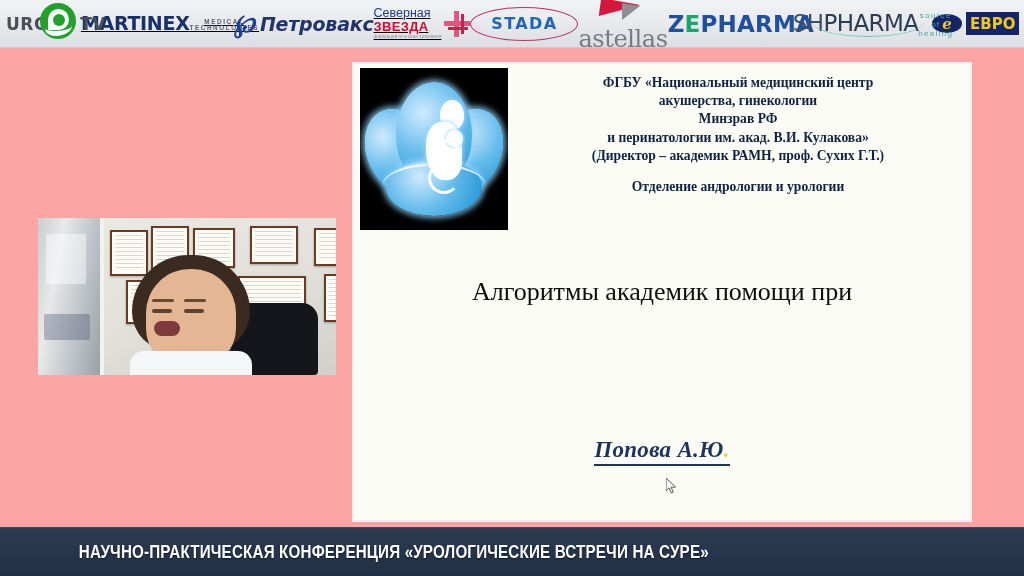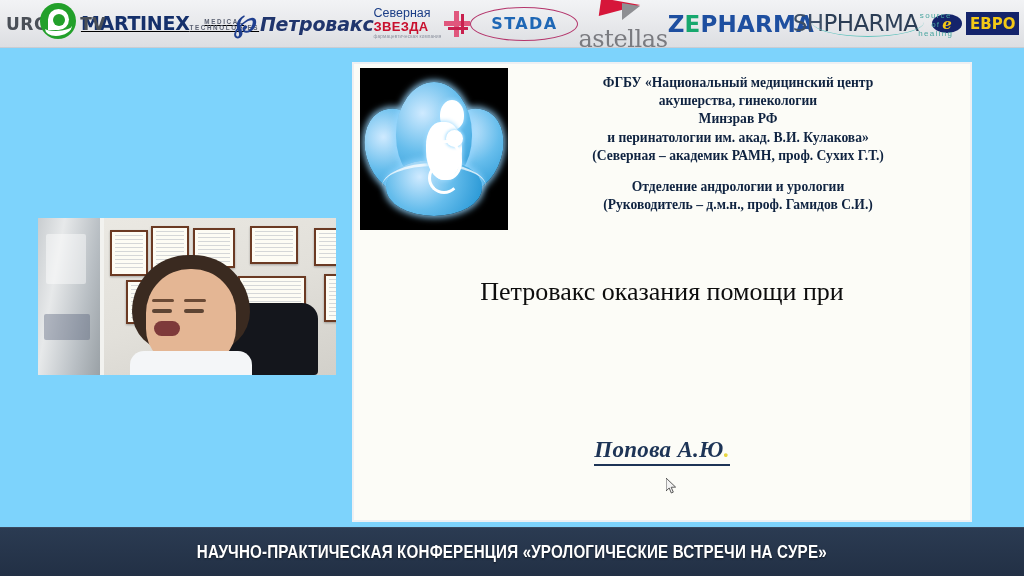--- a/index.html
+++ b/index.html
@@ -54,21 +54,21 @@
   .petrovax .pmark{
     font-size:25px;font-weight:700;font-style:italic;color:#1f3f8f;
     font-family:"DejaVu Serif",serif;line-height:1;
   }
   .petrovax .ptxt{
     font-size:19px;font-style:italic;color:#20356d;font-weight:600;
     font-family:"DejaVu Sans",sans-serif;letter-spacing:-.2px;
   }
   
   .sevzvezda{display:flex;align-items:center;gap:3px;}
-  .sevzvezda .sz-txt{line-height:1;text-align:left;}
+  .sevzvezda .sz-txt{line-height:1;text-align:left;text-decoration:underline;}
   .sz-1{font-size:12.5px;color:#1b3d86;font-weight:500;}
   .sz-2{font-size:13px;color:#c8102e;font-weight:800;letter-spacing:.3px;margin-top:1px;}
   .sz-3{font-size:4.6px;color:#8a8f9c;letter-spacing:.2px;margin-top:2px;}
   .sz-cross{position:relative;width:26px;height:26px;}
   .sz-cross i{position:absolute;background:#e0577d;display:block;}
   .sz-cross i:nth-child(1){left:10px;top:0;width:5px;height:26px;}
   .sz-cross i:nth-child(2){left:0;top:10px;width:26px;height:5px;}
   .sz-cross i:nth-child(3){left:17px;top:3px;width:3px;height:20px;background:#c8204e;}
   .sz-cross i:nth-child(4){left:4px;top:16px;width:20px;height:3px;background:#c8204e;}
   
@@ -109,21 +109,21 @@
     width:30px;height:19px;border-radius:50%;background:#14246b;
     display:flex;align-items:center;justify-content:center;
     font-size:15px;font-weight:700;font-style:italic;color:#f3c816;
     font-family:"DejaVu Serif",serif;
   }
   .evroservice .e-box{display:flex;align-items:stretch;height:21px;border:1px solid #14246b;}
   .evroservice .e-box .p1{background:#14246b;color:#f3c816;font-size:15px;font-weight:700;
      padding:0 3px;display:flex;align-items:center;font-family:"DejaVu Sans",sans-serif;}
 
   
-  .stage{position:absolute;left:0;top:48px;width:1024px;height:480px;background:#7dd3fc;}
+  .stage{position:absolute;left:0;top:48px;width:1024px;height:480px;background:#fca5a5;}
 
   
   .webcam{
     position:absolute;left:38px;top:170px;width:298px;height:157px;
     overflow:hidden;background:#9aa2a8;
   }
   .wc-wall{position:absolute;inset:0;background:linear-gradient(160deg,#eceae4 0%,#e2e0da 55%,#d2d0ca 100%);}
   .wc-cabinet{position:absolute;left:0;top:0;width:62px;height:157px;
     background:linear-gradient(100deg,#c9cdd0 0%,#e7e9ea 30%,#b9bfc4 70%,#9aa1a6 100%);
     border-right:4px solid #f2f2ef;}
@@ -202,21 +202,21 @@
     border-bottom:2.5px solid #1d3456;padding-bottom:1px;letter-spacing:.3px;
   }
   .slide-author .dot{color:#e8d641;}
   .cursor{position:absolute;left:50.6%;bottom:26px;width:11px;height:16px;}
   .cursor svg{display:block;}
 
   
   .footer{
     position:absolute;left:0;bottom:0;width:1024px;height:48px;
     background:linear-gradient(180deg,#2b3b52 0%,#223045 100%);
-    display:flex;align-items:center;justify-content:center;
+    display:flex;align-items:center;
     border-top:1px solid #39495f;
   }
   .footer .ftxt{
     color:#ffffff;font-weight:700;font-size:19px;letter-spacing:.2px;
     font-family:"Liberation Sans",sans-serif;
     transform:scaleX(.80);transform-origin:center;white-space:nowrap;
     text-shadow:0 1px 2px rgba(0,0,0,.55);
   }
 </style>
 </head>
@@ -336,29 +336,28 @@
             <div class="leg"></div>
           </div>
         </div>
       </div>
 
       <div class="org-text">
         <div>ФГБУ «Национальный медицинский  центр</div>
         <div>акушерства, гинекологии</div>
         <div>Минзрав РФ</div>
         <div>и перинатологии им. акад. В.И. Кулакова»</div>
-        <div>(Северная – академик РАМН, проф. Сухих Г.Т.)</div>
+        <div>(Директор – академик РАМН, проф. Сухих Г.Т.)</div>
         <div class="gap"></div>
         <div>Отделение андрологии и урологии</div>
-        <div>(Руководитель – д.м.н., проф. Гамидов С.И.)</div>
       </div>
     </div>
 
     <div class="slide-title">
-      <div>Петровакс оказания помощи при</div>
+      <div>Алгоритмы академик помощи при</div>
     </div>
 
     <div class="slide-author">
       <span class="nm"><span>Попова А.Ю</span><span class="dot">.</span></span>
     </div>
 
     <div class="cursor">
       <svg width="11" height="16" viewBox="0 0 11 16">
         <polygon points="0,0 0,13 3.2,10 5.3,15 7.3,14.1 5.2,9.3 9.6,9.1" fill="#f2f2f2" stroke="#4a4a4a" stroke-width="0.9"></polygon>
       </svg>

